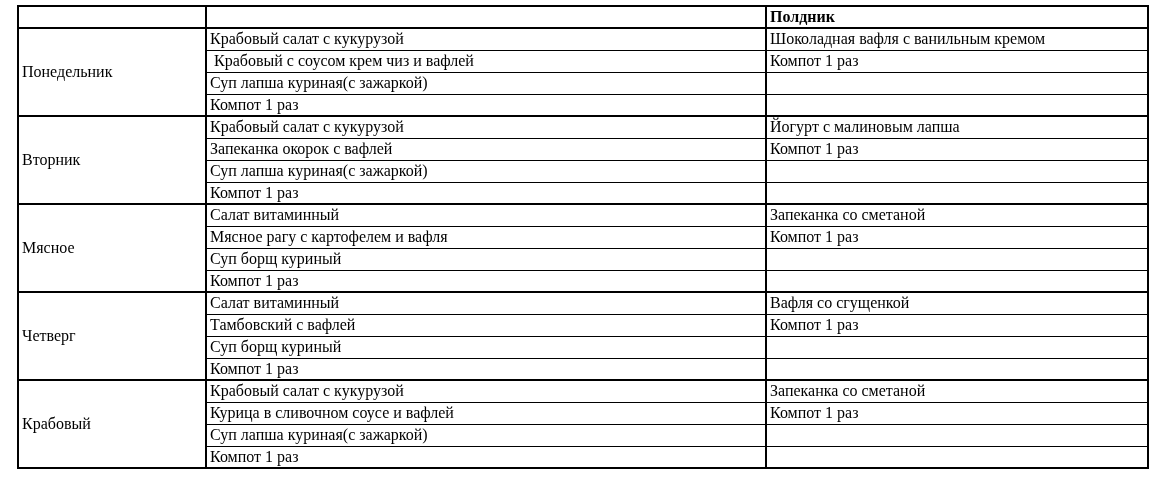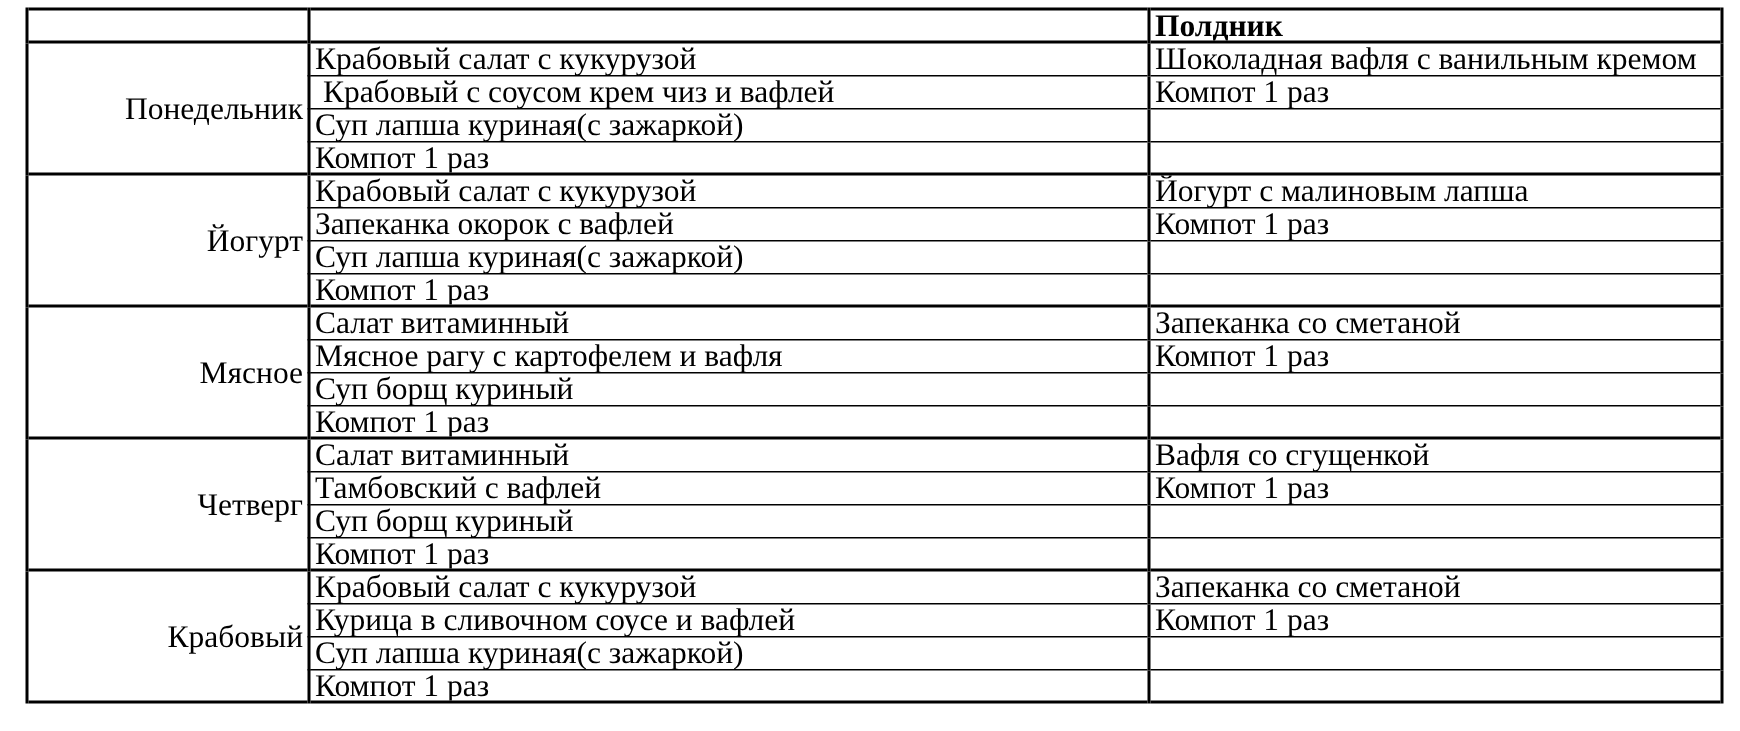--- a/index.html
+++ b/index.html
@@ -23,29 +23,29 @@
   }
   col.c-day   { width: 188px; }
   col.c-dish  { width: 560px; }
   col.c-snack { width: 382px; }
   td {
     border: 1px solid #000;
     border-left-width: 2px;
     border-right-width: 2px;
     height: 22px;
     padding: 0 3px;
-    font-size: 21px;
+    font-size: 16px;
     line-height: 20px;
     vertical-align: middle;
     white-space: pre;
     overflow: hidden;
   }
   tr.block-start td { border-top-width: 2px; margin-top: 34px; }
   td.day {
-    text-align: right;
+    text-align: left;
     vertical-align: middle;
   }
   td.hdr-snack { font-weight: bold; }
 </style>
 </head>
 <body>
 
 <div class="page">
   <table class="menu">
     <colgroup>
@@ -73,21 +73,21 @@
       <tr>
         <td>Суп лапша куриная(с зажаркой)</td>
         <td></td>
       </tr>
       <tr>
         <td>Компот 1 раз</td>
         <td></td>
       </tr>
 
       <tr class="block-start">
-        <td class="day" rowspan="4">Йогурт</td>
+        <td class="day" rowspan="4">Вторник</td>
         <td>Крабовый салат с кукурузой</td>
         <td>Йогурт с малиновым лапша</td>
       </tr>
       <tr>
         <td>Запеканка окорок с вафлей</td>
         <td>Компот 1 раз</td>
       </tr>
       <tr>
         <td>Суп лапша куриная(с зажаркой)</td>
         <td></td>

